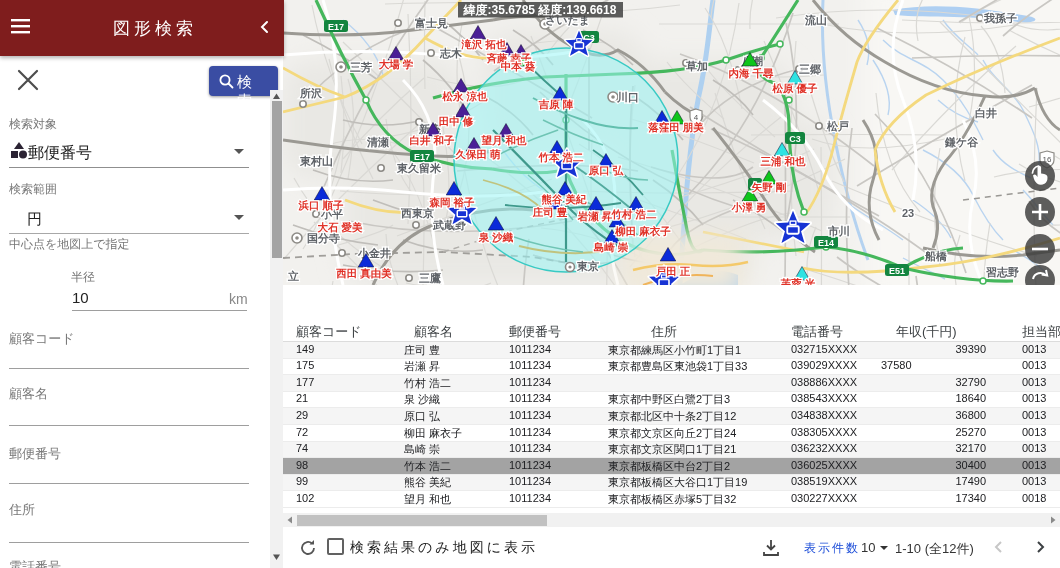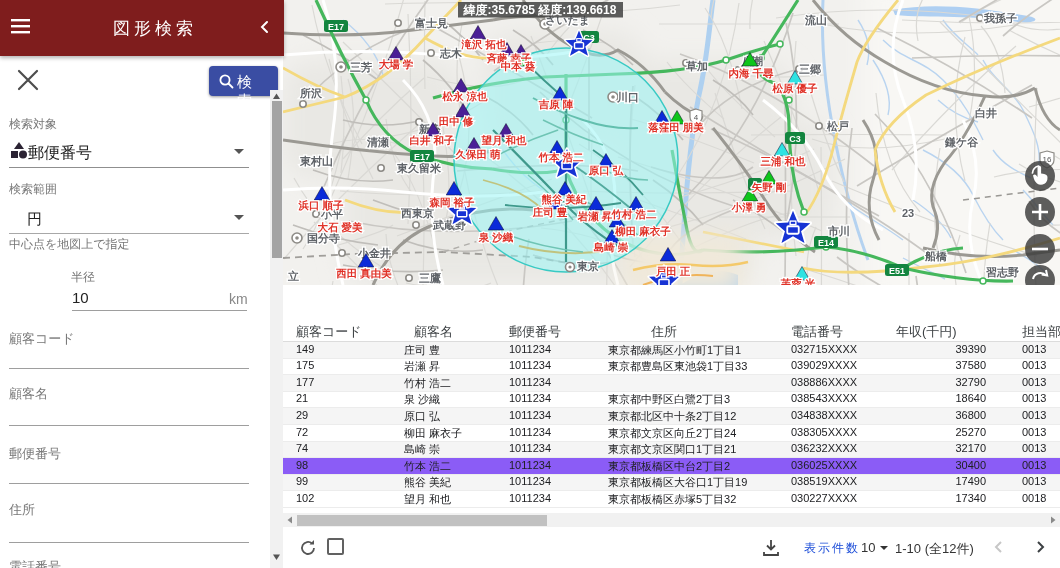--- a/index.html
+++ b/index.html
@@ -516,21 +516,21 @@
       <span style="left:508px">032715XXXX</span>
       <span style="left:613px;width:90px;text-align:right">39390</span>
       <span style="left:739px">0013</span>
     </div>
 <div class="trow" style="top:73.6px;background:#ffffff">
 <span style="left:13px">175</span>
       <span style="left:121px">岩瀬 昇</span>
       <span style="left:226px">1011234</span>
       <span style="left:325px">東京都豊島区東池袋1丁目33</span>
       <span style="left:508px">039029XXXX</span>
-      <span style="left:613px;width:90px;text-align:right">37580</span>
+      <span style="left:598px;width:90px;">37580</span>
       <span style="left:739px">0013</span>
     </div>
 <div class="trow" style="top:90.2px;background:#f5f5f5">
 <span style="left:13px">177</span>
       <span style="left:121px">竹村 浩二</span>
       <span style="left:226px">1011234</span>
       <span style="left:508px">038886XXXX</span>
       <span style="left:613px;width:90px;text-align:right">32790</span>
       <span style="left:739px">0013</span>
     </div>
@@ -563,21 +563,21 @@
     </div>
 <div class="trow" style="top:156.6px;background:#f5f5f5">
 <span style="left:13px">74</span>
       <span style="left:121px">島崎 崇</span>
       <span style="left:226px">1011234</span>
       <span style="left:325px">東京都文京区関口1丁目21</span>
       <span style="left:508px">036232XXXX</span>
       <span style="left:613px;width:90px;text-align:right">32170</span>
       <span style="left:739px">0013</span>
     </div>
-<div class="trow" style="top:173.2px;background:#8b5cf6">
+<div class="trow" style="top:173.2px;background:#a3a3a3">
 <span style="left:13px">98</span>
       <span style="left:121px">竹本 浩二</span>
       <span style="left:226px">1011234</span>
       <span style="left:325px">東京都板橋区中台2丁目2</span>
       <span style="left:508px">036025XXXX</span>
       <span style="left:613px;width:90px;text-align:right">30400</span>
       <span style="left:739px">0013</span>
     </div>
 <div class="trow" style="top:189.8px;background:#f5f5f5">
 <span style="left:13px">99</span>
@@ -607,20 +607,21 @@
       </svg>
    <div class="abs" style="left:14px;top:1.5px;width:250px;height:11px;background:#c1c1c1"></div>
  </div>
 
  <div class="abs" style="left:0;top:242px;width:777px;height:41px;background:#fff">
   <svg class="abs" style="left:15px;top:11px" width="20" height="20">
         <path d="M16,10 a6,6 0 1 1 -2,-4.5" stroke="#555" stroke-width="1.8" fill="none"></path>
         <path d="M16,2 L16,6.5 L11.5,6.5" fill="#555" stroke="none"></path>
       </svg>
   <div class="abs" style="left:44px;top:11px;width:17px;height:17px;border:2px solid #616161;border-radius:2px"></div>
+  <span class="abs" style="left:67px;top:12px;font-size:14px;color:#222;letter-spacing:3px">検索結果のみ地図に表示</span>
   <svg class="abs" style="left:477px;top:10px" width="22" height="22">
         <path d="M11,3 L11,12 M7,8.5 L11,12.5 L15,8.5" stroke="#444" stroke-width="1.8" fill="none"></path>
         <path d="M4,15 L4,18 L18,18 L18,15" stroke="#444" stroke-width="1.8" fill="none"></path>
       </svg>
   <span class="abs" style="left:521px;top:13px;font-size:12px;color:#1d4ed8;letter-spacing:2px">表示件数</span>
   <span class="abs" style="left:578px;top:13px;font-size:13px;color:#333">10</span>
   <div class="dar" style="left:597px;top:19px;border-top-color:#333;border-left-width:4px;border-right-width:4px;border-top-width:4px"></div>
   <span class="abs" style="left:612px;top:13px;font-size:13px;color:#333">1-10 (全12件)</span>
   <svg class="abs" style="left:708px;top:12px" width="16" height="16">
         <path d="M10,3 L5,8 L10,13" stroke="#c7c7c7" stroke-width="2" fill="none"></path>

